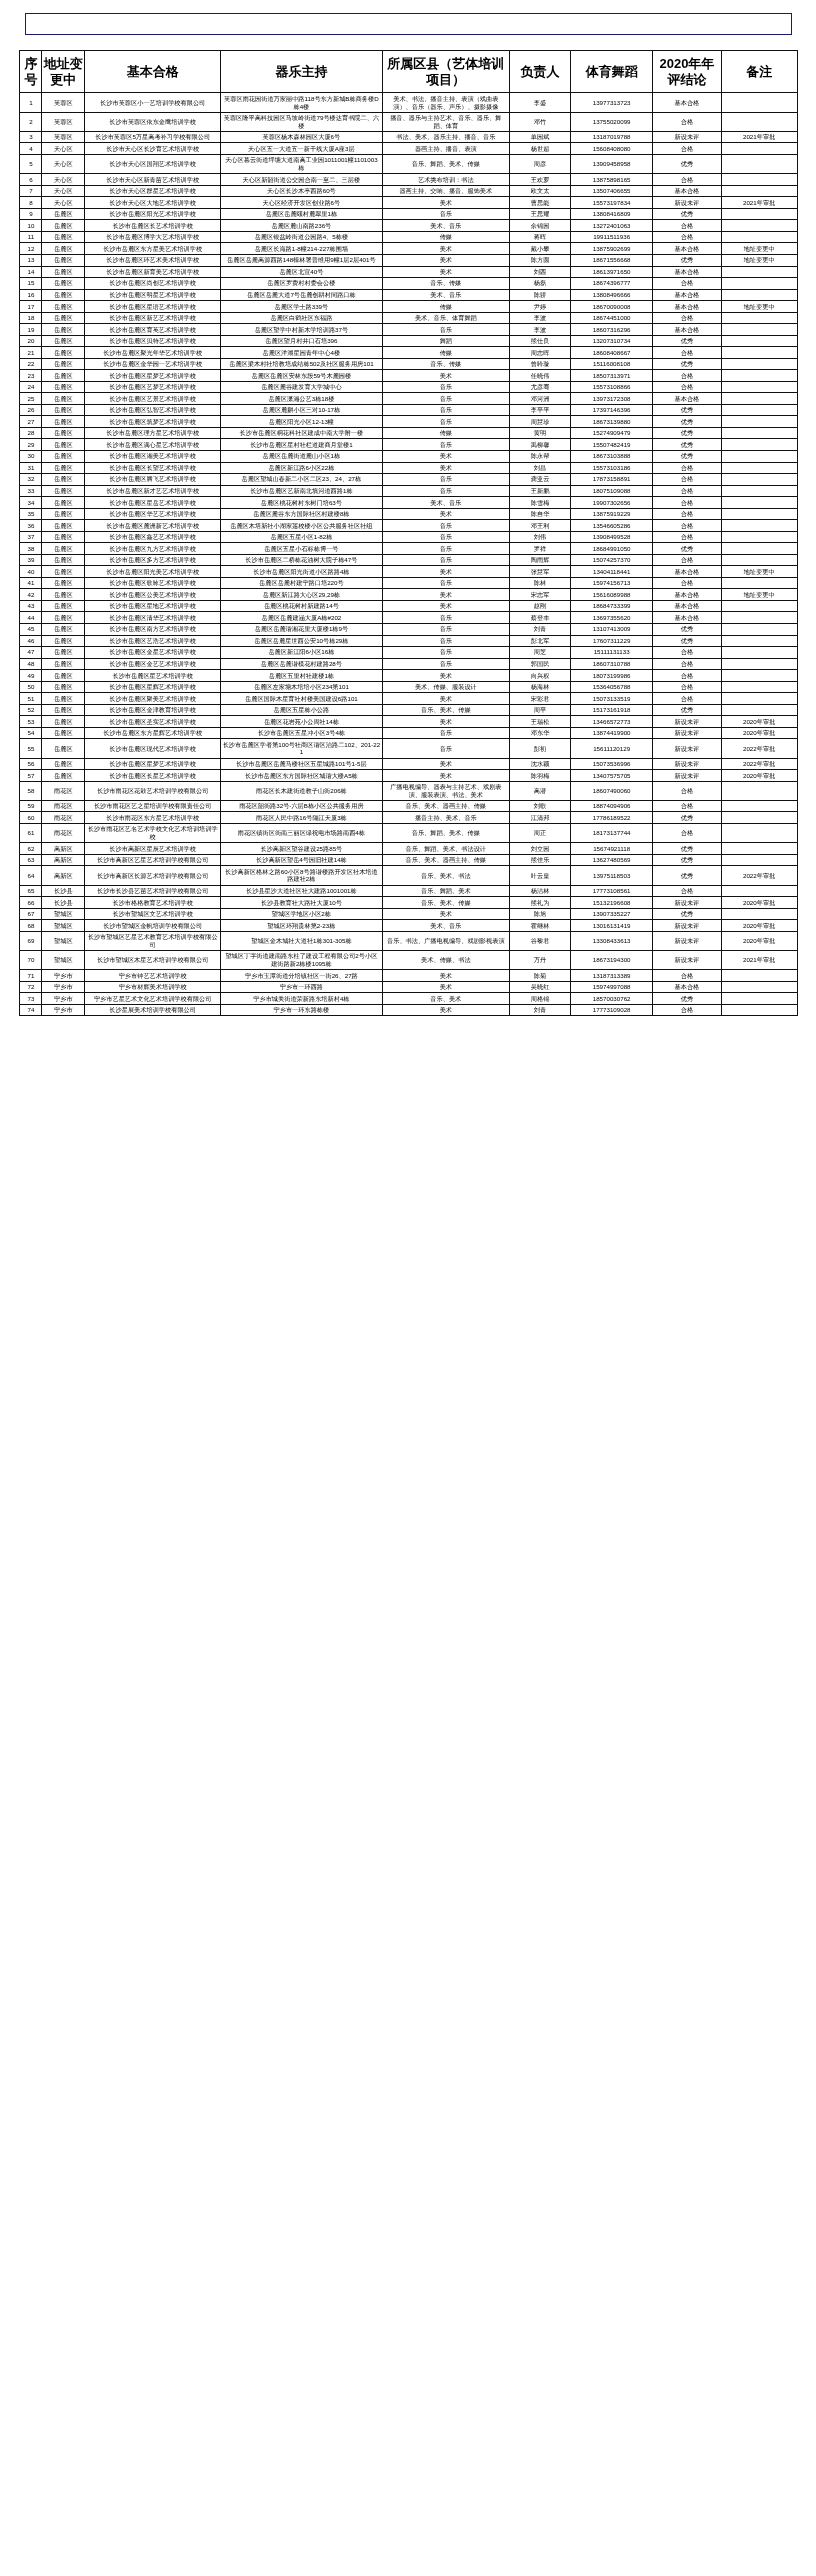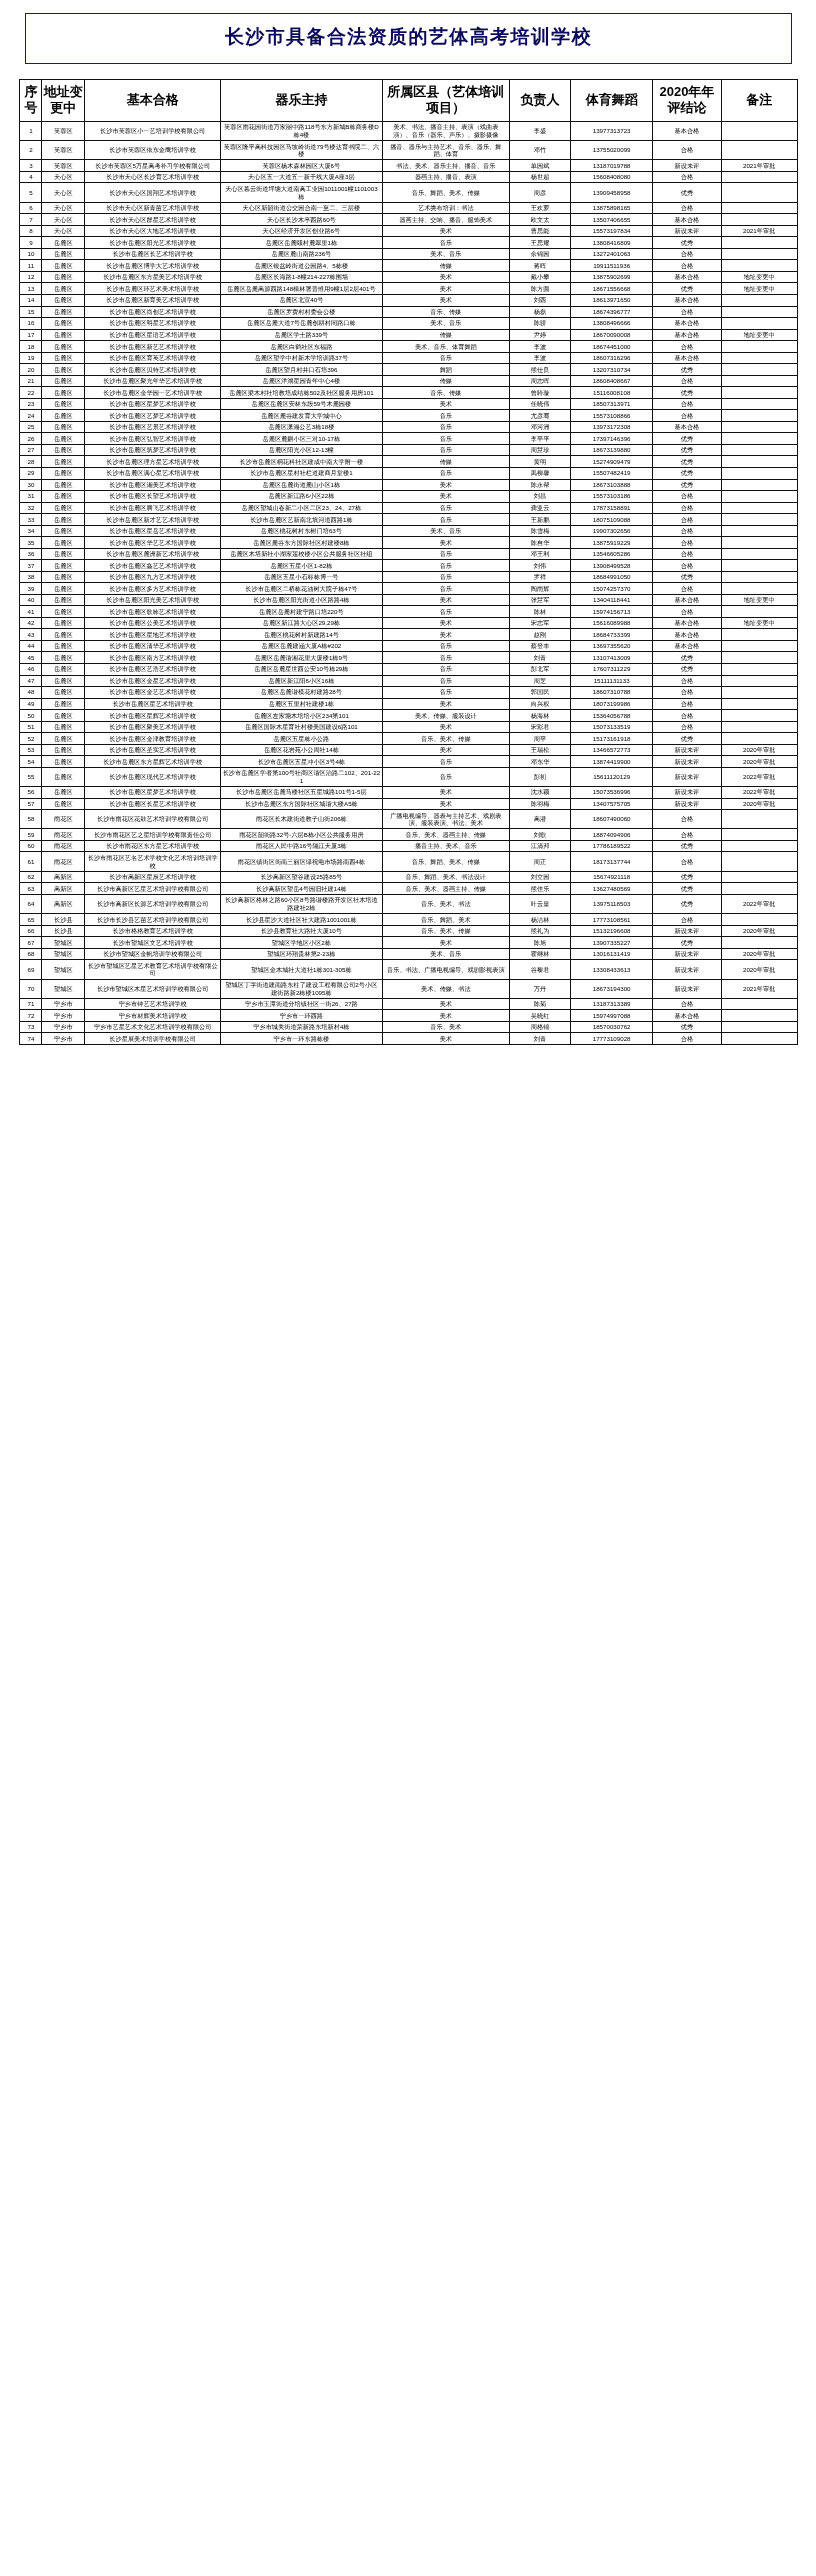--- a/index.html
+++ b/index.html
@@ -60,21 +60,20 @@
   .col-phone  { width: 67px; }
   .col-result { width: 56px; }
   .col-remark { width: 62px; }
 </style>
 </head>
 <body>
 
 <div class="page">
 
   <div class="title-box">
-    <div class="title-line">长沙市具备合法资质的艺体高考培训学校</div>
   </div>
 
   <table class="main">
     <colgroup>
       <col class="col-idx">
       <col class="col-dist">
       <col class="col-school">
       <col class="col-addr">
       <col class="col-content">
       <col class="col-person">

